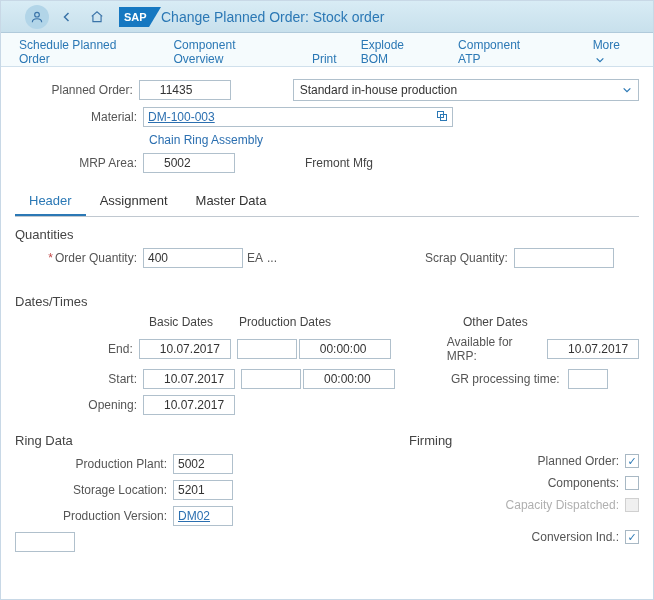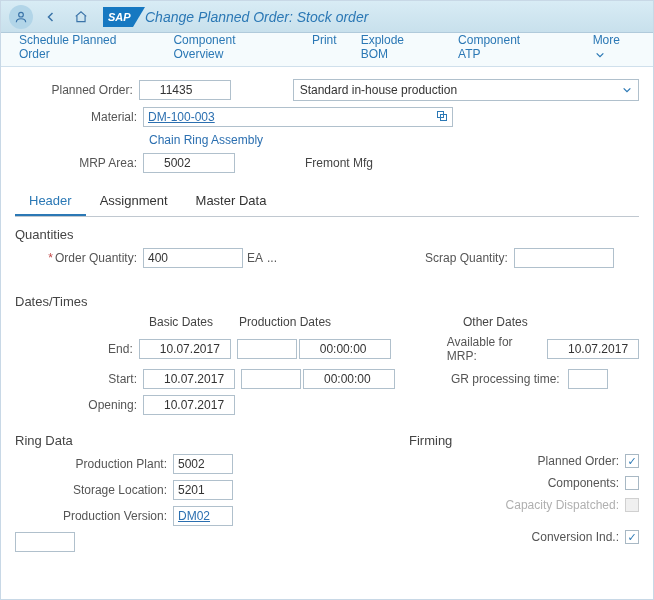--- a/index.html
+++ b/index.html
@@ -12,22 +12,21 @@
     height: 600px;
     border: 1px solid #c8d8e6;
     overflow: hidden;
   }
   .titlebar {
     background: linear-gradient(#d8ecf5, #c8e0ec);
     height: 32px;
     display: flex;
     align-items: center;
     border-bottom: 1px solid #b0cadb;
-    padding: 0 8px;
-    font-style: italic;
+    padding: 0 24px;
   }
   .tb-iconbtn {
     width: 24px; height: 24px;
     display: flex; align-items: center; justify-content: center;
     border-radius: 12px;
     margin-right: 6px;
     color: #3a73a8;
     cursor: pointer;
   }
   .tb-iconbtn.avatar { background: #b2d5e8; border-radius: 50%; }
@@ -37,21 +36,21 @@
     text-align: left;
     color: #2b78b5;
     font-size: 14px;
     font-weight: normal;
     padding-right: 60px;
   }
   .actionbar {
     background: #f5fbfd;
     height: 34px;
     display: flex;
-    align-items: flex-start;
+    align-items: flex-end;
     padding: 0 18px;
     gap: 24px;
     border-bottom: 1px solid #d0e0ec;
   }
   .actionbar a {
     color: #2b78b5;
     font-size: 12px;
     text-decoration: none;
     cursor: pointer;
   }

